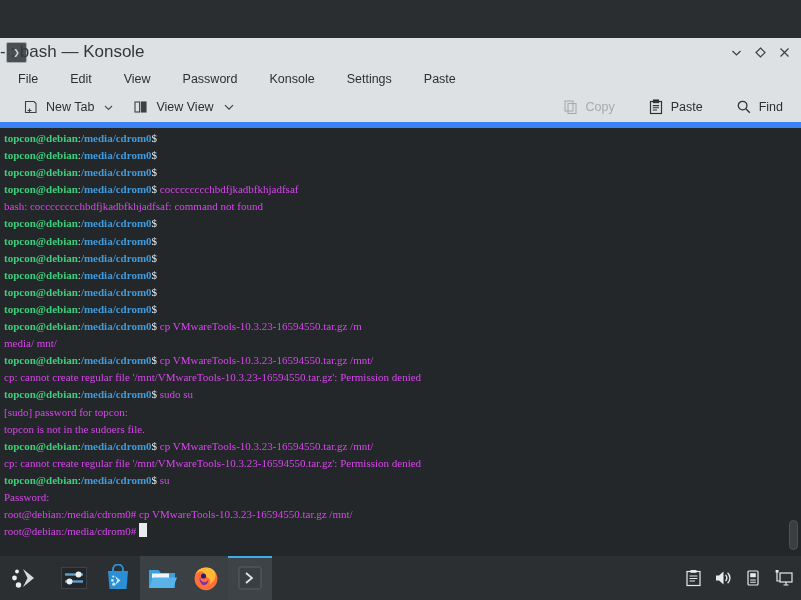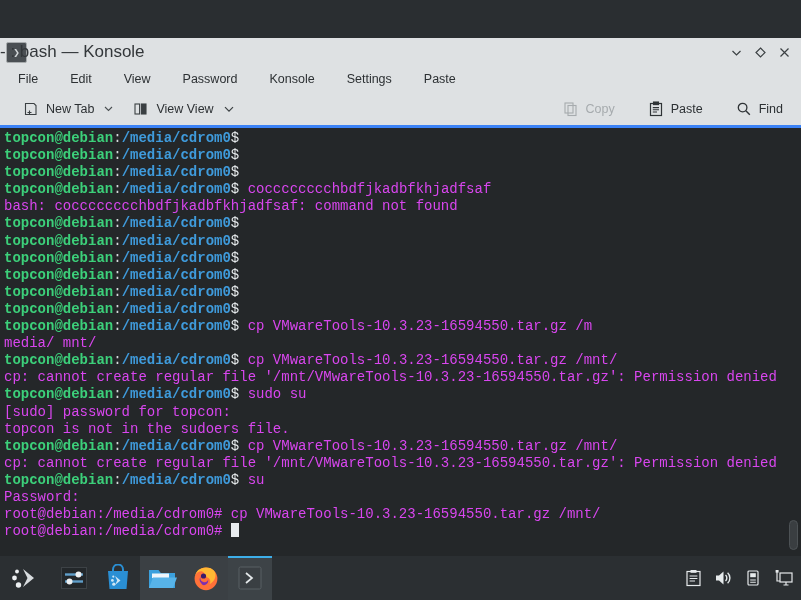--- a/index.html
+++ b/index.html
@@ -49,42 +49,42 @@
   }
   .menu-item {
     font-size:12.5px; color:#2c3033; padding:3px 10px; border-radius:2px;
     white-space:nowrap;
   }
 
   
   .toolbar {
     height:36px; flex:0 0 36px; display:flex; align-items:center;
     padding:0 10px 0 14px; background:#dee1e3; gap:0;
-    border-bottom:3px solid #3b82f6;
+    border-bottom:6px solid #3b82f6;
   }
   .tb-btn {
     display:flex; align-items:center; gap:6px;
     padding:4px 8px; border-radius:3px; font-size:12.5px; color:#2c3033;
     white-space:nowrap;
   }
   .tb-btn.disabled { color:#a6abae; }
   .tb-btn .gl { display:flex; align-items:center; justify-content:center; width:18px; height:18px; }
   .tb-chevron { display:flex; align-items:center; padding:4px 4px 4px 1px; }
   .tb-spacer { flex:1 1 auto; }
   .tb-right { display:flex; align-items:center; gap:16px; }
 
   
   .terminal {
     flex:1 1 auto; position:relative; background:#242729;
     overflow:hidden;
   }
   .term-text {
     position:absolute; left:4px; top:2px; right:16px;
-    font-family:Liberation Mono, monospace;
-    font-size:14px; line-height:17.1px;
+    font-family:Liberation Serif, serif;
+    font-size:11px; line-height:17.1px;
     color:#d6dadd; white-space:pre;
     letter-spacing:0px;
   }
   .ln { height:17.1px; }
   .u { color:#3cd07a; font-weight:bold; }      
   .c { color:#d6dadd; }                          
   .p { color:#3f9bdc; font-weight:bold; }      
   .s { color:#e6eaec; }                          
   .w { color:#d946ef; }                          
   .cursor {

